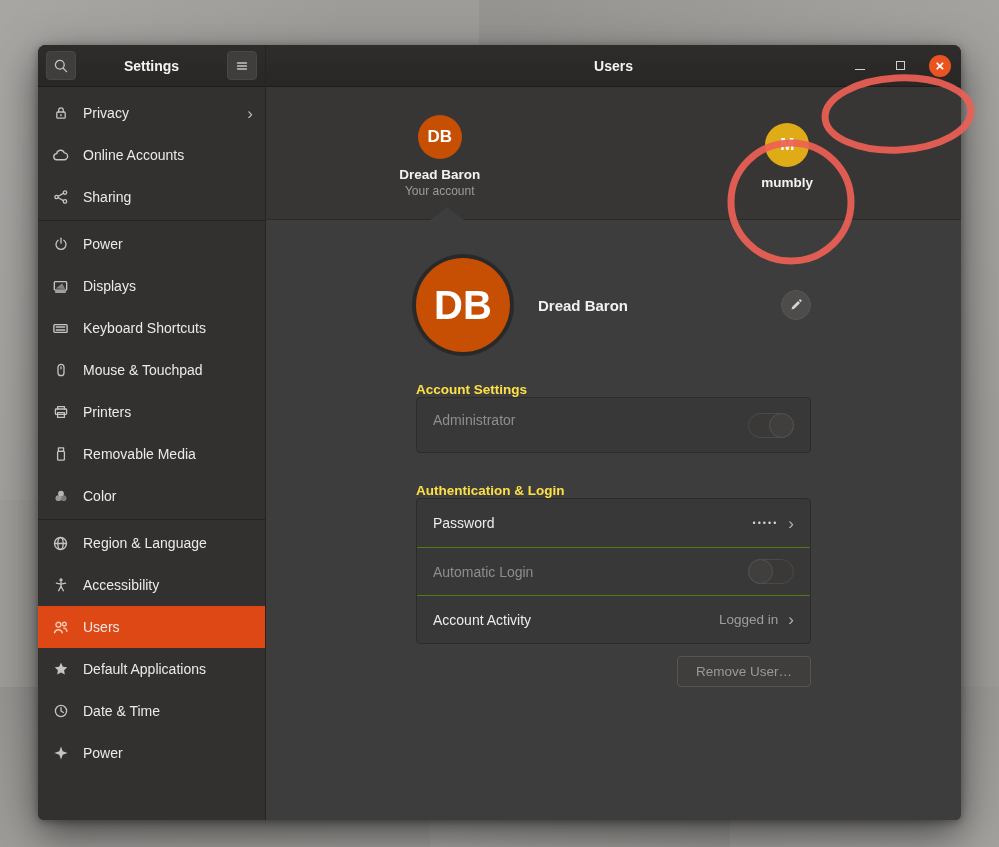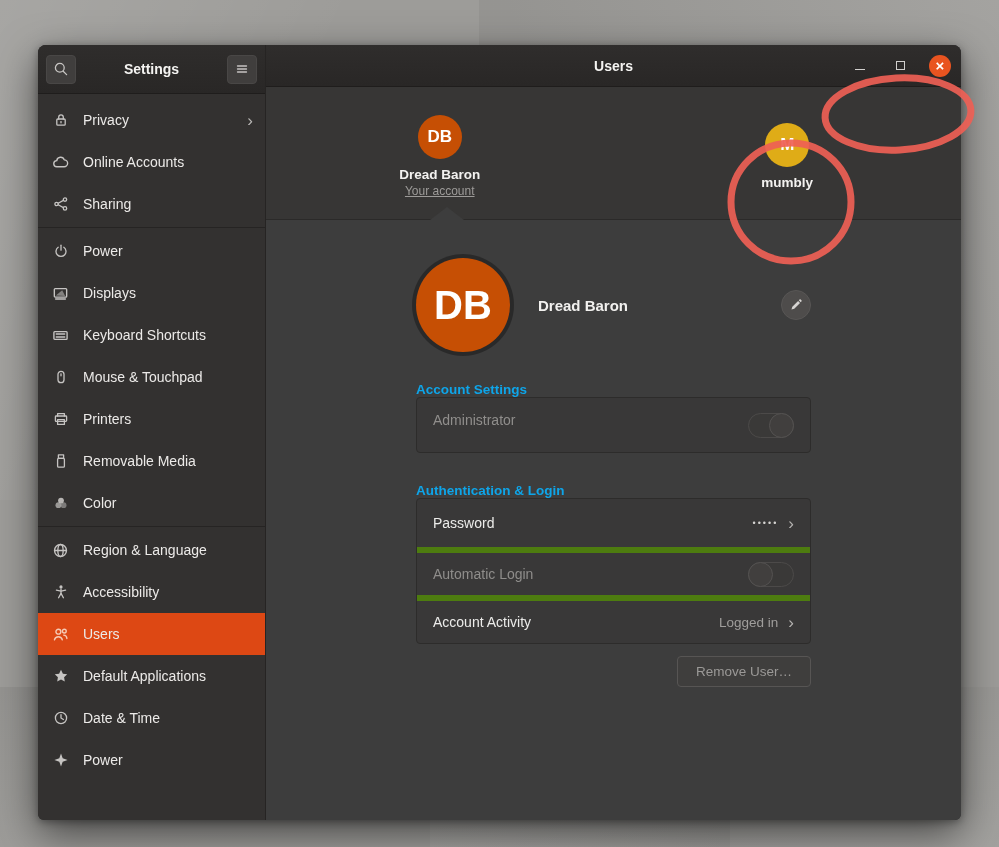--- a/index.html
+++ b/index.html
@@ -25,21 +25,21 @@
     position:absolute; left:38px; top:45px; width:923px; height:775px;
     border-radius:8px 8px 6px 6px;
     box-shadow:0 14px 40px rgba(0,0,0,.55), 0 2px 8px rgba(0,0,0,.35);
     display:flex; overflow:hidden;
     background:#323232;
   }
 
   
   .sidebar { width:228px; flex:none; background:#333130; display:flex; flex-direction:column; border-right:1px solid #262423; }
   .sidebar-header {
-    height:49px; flex:none; background:linear-gradient(#2f2d2c,#292726);
+    height:42px; flex:none; background:linear-gradient(#2f2d2c,#292726);
     border-bottom:1px solid #1f1d1c;
     display:flex; align-items:center; justify-content:space-between; padding:0 8px;
   }
   .hdr-btn {
     width:30px; height:29px; border-radius:4px; background:#403e3d; border:1px solid #494746;
     display:flex; align-items:center; justify-content:center; cursor:pointer;
   }
   .sidebar-title { font-weight:bold; font-size:14px; color:#f5f4f2; }
   .side-list { padding-top:5px; overflow:hidden; }
   .side-item {
@@ -89,21 +89,21 @@
     height:133px; flex:none; background:#373635; border-bottom:1px solid #2b2a29;
     display:flex; position:relative;
   }
   .user-slot { flex:1; display:flex; flex-direction:column; align-items:center; justify-content:center; padding-top:6px; cursor:pointer; }
   .avatar-sm {
     width:44px; height:44px; border-radius:50%;
     display:flex; align-items:center; justify-content:center;
     color:#fff; font-weight:bold; font-size:17px;
   }
   .user-name { margin-top:8px; font-weight:bold; font-size:13.5px; color:#f3f2f0; }
-  .user-sub { margin-top:2px; font-size:12px; color:#9d9b99;text-decoration:underline; }
+  .user-sub { margin-top:2px; font-size:12px; color:#9d9b99; }
   .notch {
     position:absolute; bottom:-1px; left:164px;
     width:0; height:0;
     border-left:17px solid transparent; border-right:17px solid transparent;
     border-bottom:13px solid #3d3d3d;
   }
 
   
   .main { flex:1; overflow:hidden; }
   .col { width:395px; margin:0 auto; }
@@ -113,26 +113,26 @@
     display:flex; align-items:center; justify-content:center;
     color:#fff; font-weight:bold; font-size:40px;
     box-shadow:0 0 0 4px rgba(0,0,0,.32);
   }
   .profile-name { margin-left:28px; font-weight:bold; font-size:15px; }
   .edit-btn {
     margin-left:auto; width:30px; height:30px; border-radius:50%;
     background:#4e4c4b; border:1px solid #585655;
     display:flex; align-items:center; justify-content:center; cursor:pointer;
   }
-  .sect-heading { margin-top:30px; font-weight:bold; font-size:13.5px; color:#0ea5e9; }
+  .sect-heading { margin-top:30px; font-weight:bold; font-size:13.5px; color:#fde047; }
   .card {
     margin-top:0; background:#393838; border:1px solid #2d2c2b; border-radius:4px;
   }
   .row { display:flex; align-items:center; padding:0 16px; min-height:48px; }
-  .row + .row { border-top:6px solid #4d7c0f; }
+  .row + .row { border-top:1px solid #4d7c0f; }
   .row-label { font-size:14px; color:#ececea; }
   .row-label.dim { color:#8f8d8b; }
   .row-right { margin-left:auto; display:flex; align-items:center; gap:10px; }
   .dots { font-size:9px; letter-spacing:2px; color:#d4d2d0; }
   .chev { color:#b4b2b0; font-size:17px; line-height:1; }
   .muted-val { font-size:13.5px; color:#a09e9c; }
 
   .admin-row { padding:12px 16px 14px; display:flex; }
   .admin-texts { line-height:1.45; }
   .admin-label { font-size:14px; color:#908e8c; }

